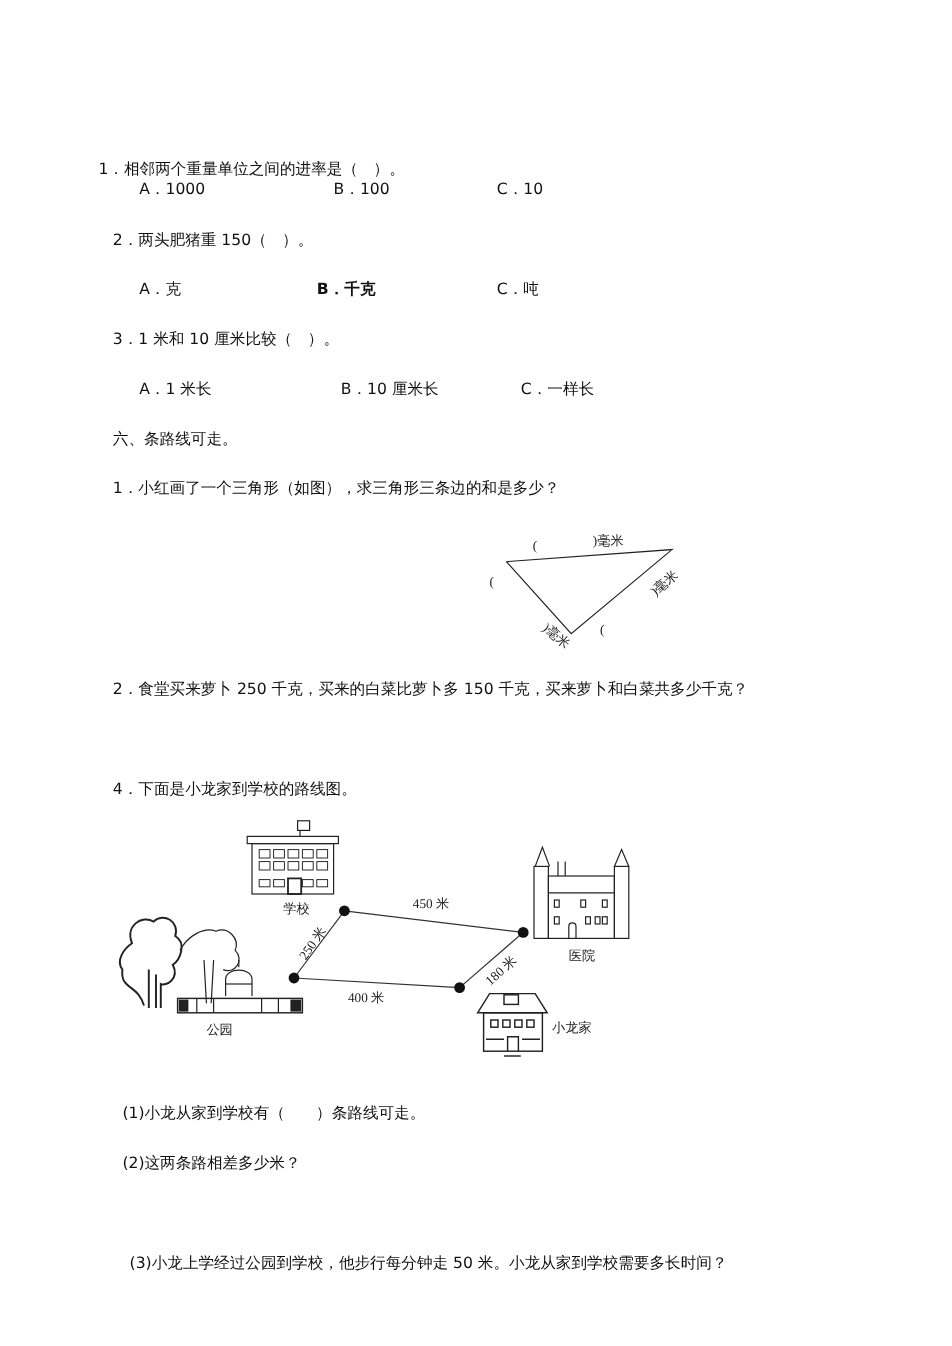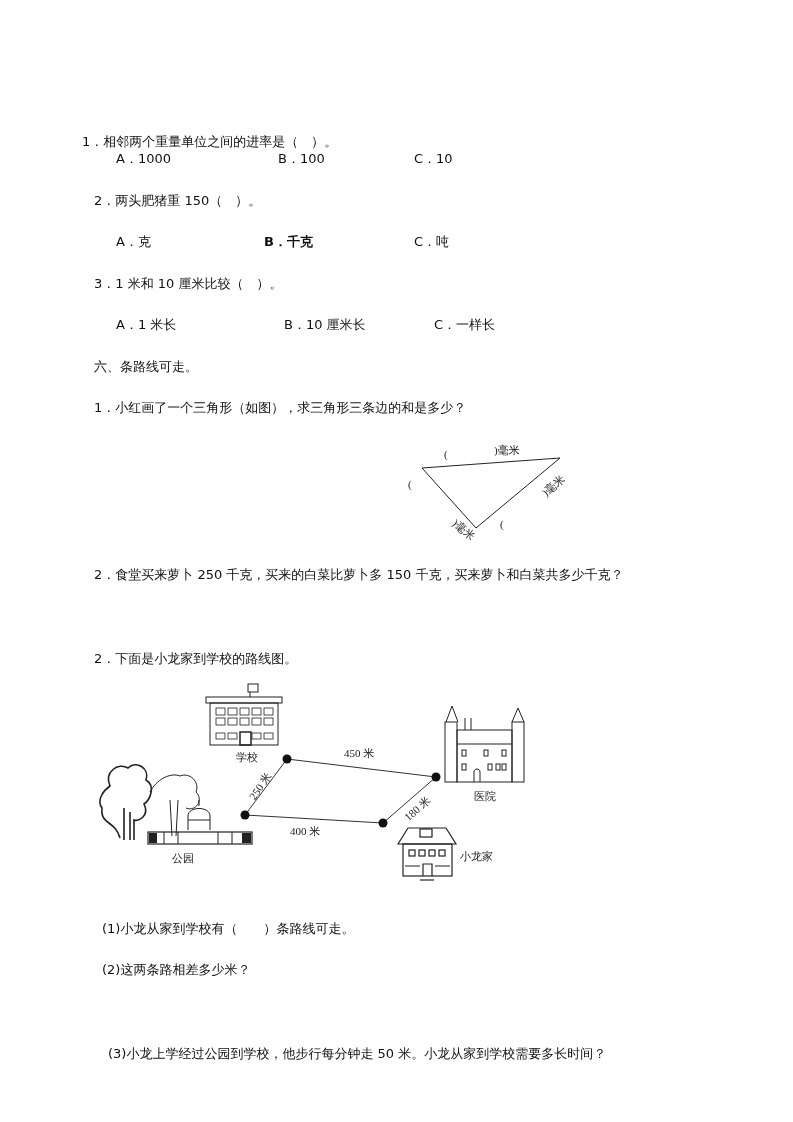--- a/index.html
+++ b/index.html
@@ -139,17 +139,17 @@
 
     <text class="lbl" x="244" y="800" transform="rotate(-55 250 790)">250 米</text>
     <text class="lbl" x="344" y="757">450 米</text>
     <text class="lbl" x="398" y="818" transform="rotate(-42 408 806)">180 米</text>
     <text class="lbl" x="290" y="835">400 米</text>
   </g>
 </svg>
 
 <div class="t" style="left:94px;top:567px;">2．食堂买来萝卜 250 千克，买来的白菜比萝卜多 150 千克，买来萝卜和白菜共多少千克？</div>
 
-<div class="t" style="left:94px;top:651px;">2．下面是小龙家到学校的路线图。</div>
+<div class="t" style="left:94px;top:651px;">4．下面是小龙家到学校的路线图。</div>
 
 <div class="t" style="left:102px;top:921px;">(1)小龙从家到学校有（　　）条路线可走。</div>
 <div class="t" style="left:102px;top:962px;">(2)这两条路相差多少米？</div>
 <div class="t" style="left:108px;top:1046px;">(3)小龙上学经过公园到学校，他步行每分钟走 50 米。小龙从家到学校需要多长时间？</div>
 
 </body></html>

